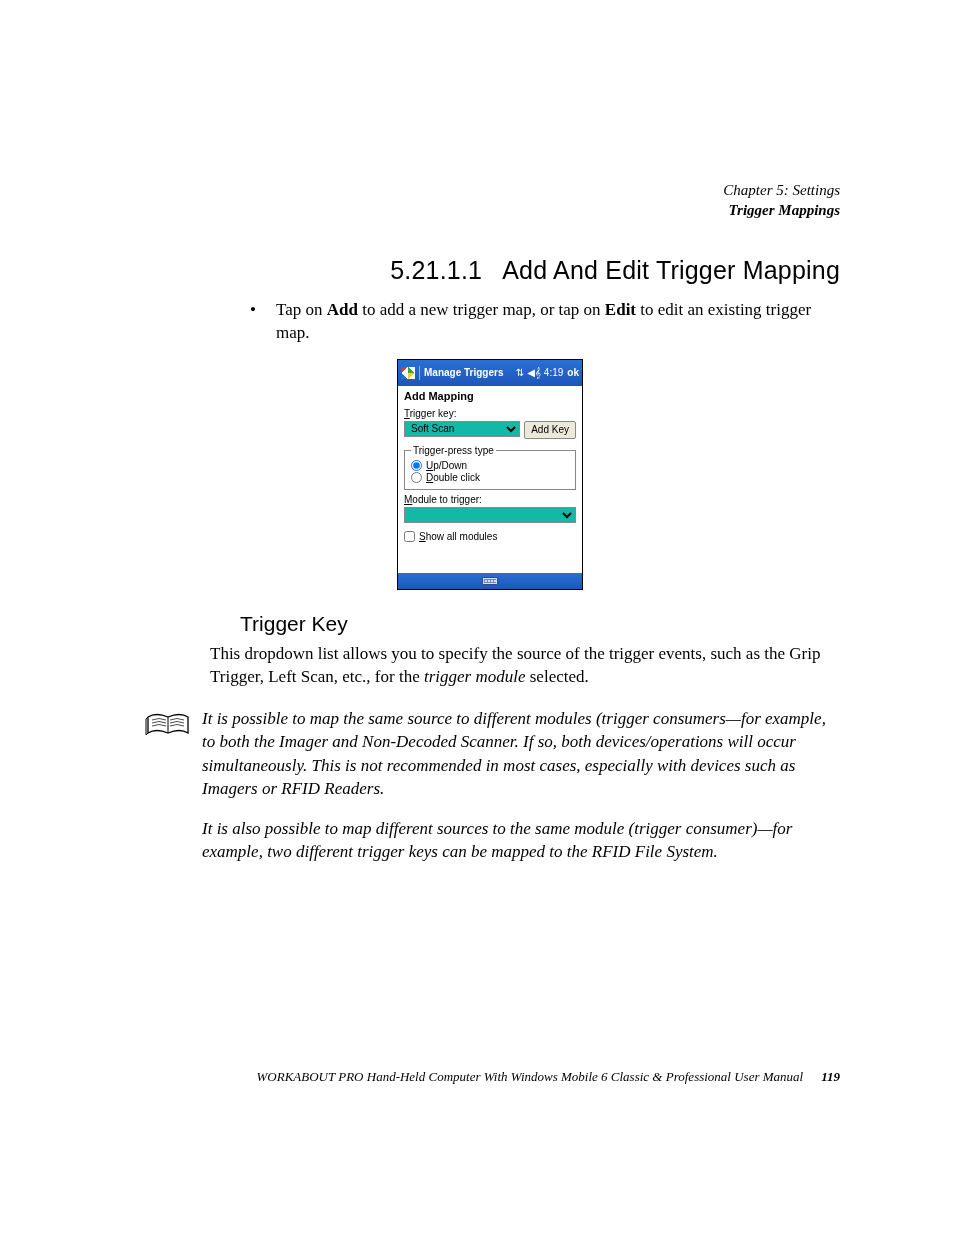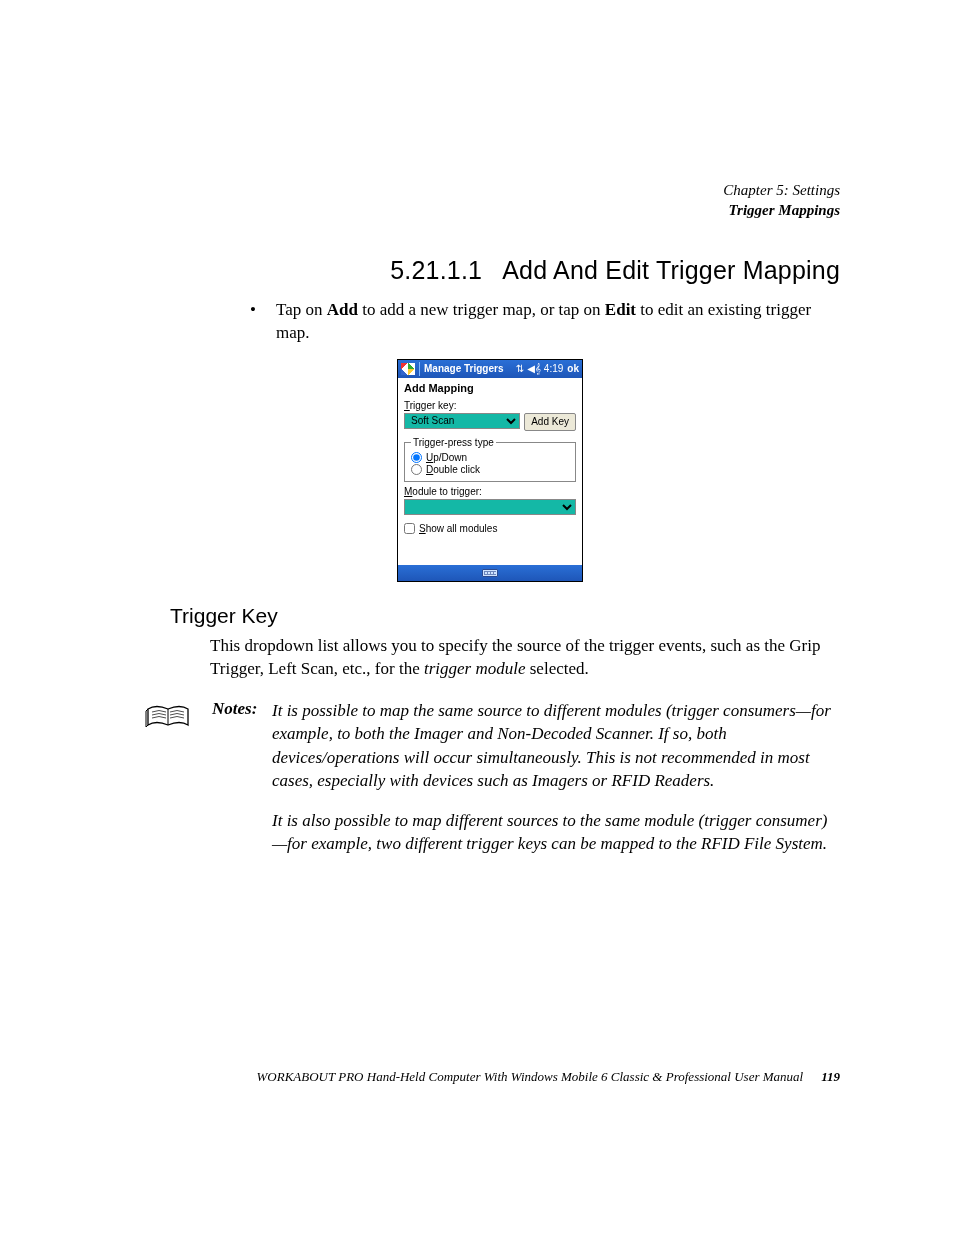--- a/index.html
+++ b/index.html
@@ -58,21 +58,21 @@
     border: 1px solid #000;
     background: #fff;
     font-family: Tahoma, Arial, sans-serif;
     font-size: 10px;
   }
   .dev-title {
     display: flex;
     align-items: center;
     background: linear-gradient(#2a6fd6, #1e56b8);
     color: #fff;
-    height: 18px;
+    height: 26px;
     padding: 0 3px;
     gap: 4px;
   }
   .dev-title .flag {
     width: 14px; height: 12px;
     background:
       linear-gradient(#fff,#fff);
     position: relative;
     border: none;
     display: inline-block;
@@ -142,21 +142,21 @@
       repeating-linear-gradient(90deg,#2b4a90 0 1px,transparent 1px 3px),
       repeating-linear-gradient(0deg,#2b4a90 0 1px,transparent 1px 3px);
     opacity:.6;
   }
 
   .subsection-title {
     font-family: "Arial Narrow", Arial, sans-serif;
     font-stretch: condensed;
     font-size: 21px;
     font-weight: 400;
-    margin: 8px 0 6px 30px;
+    margin: 8px 0 6px 100px;
   }
   .body-para {
     margin: 0 0 18px 70px;
     font-size: 17px;
     line-height: 1.38;
   }
   .body-para i { font-style: italic; }
 
   .note-block {
     display:flex;
@@ -275,21 +275,20 @@
   <div class="note-block">
     <div class="note-icon">
       <svg viewBox="0 0 48 28" width="48" height="28">
         <path d="M4 6 Q12 1 24 6 Q36 1 44 6 L44 22 Q36 17 24 22 Q12 17 4 22 Z" fill="#fff" stroke="#000" stroke-width="1.3"></path>
         <path d="M24 6 L24 22" stroke="#000" stroke-width="1"></path>
         <path d="M8 9 Q15 6 22 9 M8 12 Q15 9 22 12 M8 15 Q15 12 22 15" stroke="#000" stroke-width="0.7" fill="none"></path>
         <path d="M26 9 Q33 6 40 9 M26 12 Q33 9 40 12 M26 15 Q33 12 40 15" stroke="#000" stroke-width="0.7" fill="none"></path>
         <path d="M2 8 L4 6 M2 24 L4 22 M2 8 L2 24" stroke="#000" stroke-width="1" fill="none"></path>
       </svg>
     </div>
-    <div class="note-label">Notes:</div>
     <div class="note-text">
       <p>It is possible to map the same source to different modules (trigger consumers—for example, to both the Imager and Non-Decoded Scanner. If so, both devices/operations will occur simultaneously. This is not recommended in most cases, especially with devices such as Imagers or RFID Readers.</p>
       <p>It is also possible to map different sources to the same module (trigger consumer)—for example, two different trigger keys can be mapped to the RFID File System.</p>
     </div>
   </div>
 
 </div>
 
 <div class="footer">
   <span>WORKABOUT PRO Hand-Held Computer With Windows Mobile 6 Classic &amp; Professional User Manual</span>

